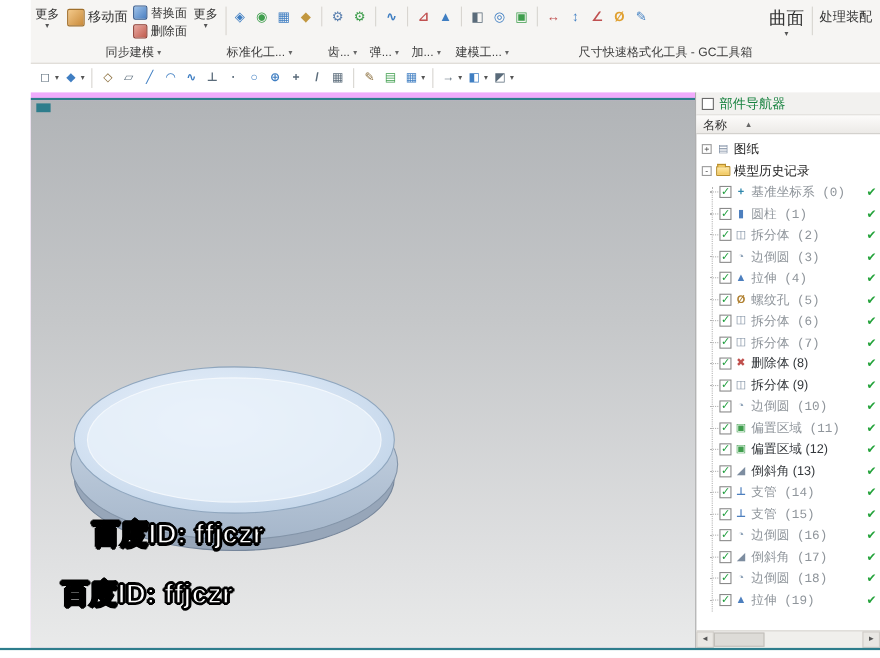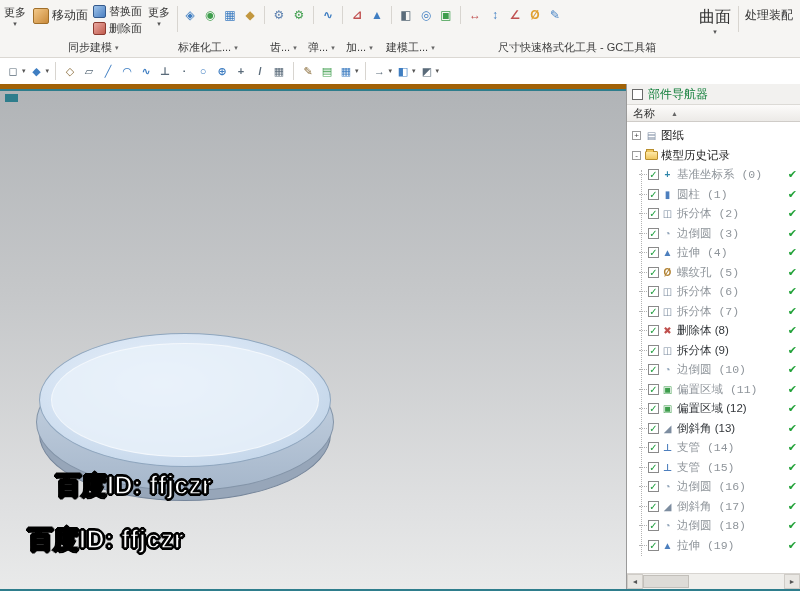--- a/index.html
+++ b/index.html
@@ -1,18 +1,18 @@
 <!DOCTYPE html>
 <html><head>
 <meta charset="utf-8">
 <style>
   * { box-sizing:border-box; margin:0; padding:0; }
   html,body { width:800px; height:598px; overflow:hidden; background:#fff;
     font-family:"Liberation Sans","DejaVu Sans",sans-serif; }
-  .app { position:relative; width:800px; height:494px; background:#fff; }
+  .app { position:relative; width:800px; height:494px; background:#fff;padding-left:28px; }
 
   
   .ribbon { height:58px; background:#f6f5f3; border-bottom:1px solid #dbd8d3; position:relative; }
   .r1 { height:38px; display:flex; align-items:flex-start; padding:2px 4px 0 0; }
   .vbtn { display:flex; flex-direction:column; align-items:center; gap:1px; padding:3px 4px 0; font-size:11px; color:#333; cursor:default; }
   .vbtn .caret { font-size:7px; color:#555; line-height:6px; }
   .hbtn { display:flex; align-items:center; gap:3px; padding:2px 3px; font-size:12px; color:#333; white-space:nowrap; }
   .hbtn.sm { font-size:11px; padding:0 2px; }
   .stack2 { display:flex; flex-direction:column; gap:2px; margin-top:2px; }
   .mini-ic { width:13px; height:13px; border-radius:2px; flex:0 0 auto; }
@@ -28,21 +28,21 @@
   .grp .caret { font-size:7px; color:#666; }
 
   
   .toolbar { height:26px; display:flex; align-items:center; gap:3px; padding-left:5px; background:#fff; }
   .tbico { width:16px; height:16px; font-size:11px; line-height:16px; text-align:center; font-weight:bold; }
   .tcaret { font-size:7px; color:#555; margin-left:-2px; }
   .toolbar .vsep, .strip .vsep { height:18px; margin-top:0; }
 
   
   .main { display:flex; height:505px; }
-  .viewport { width:626px; display:flex; flex-direction:column; background:#a16207; }
+  .viewport { width:626px; display:flex; flex-direction:column; background:#f0abfc; }
   .vp-gap { height:5px; }
   .vp-line { height:2px; background:#2e7d8c; }
   .vp-canvas { flex:1; position:relative; overflow:hidden;
     background:linear-gradient(180deg,#b1b4b7 0%,#c5c7c9 40%,#e0e1e2 85%,#e9eaea 100%); }
   .vp-chip { position:absolute; left:5px; top:3px; width:13px; height:8px; background:#2e7d8c; }
 
   
   .model { position:absolute; left:36px; top:242px; width:300px; height:185px; }
   .model > div { position:absolute; border-radius:50%; }
   .rim2   { left:3px;  top:34px; width:292px; height:134px; background:#97a6b9; border:1px solid #75859a; }

